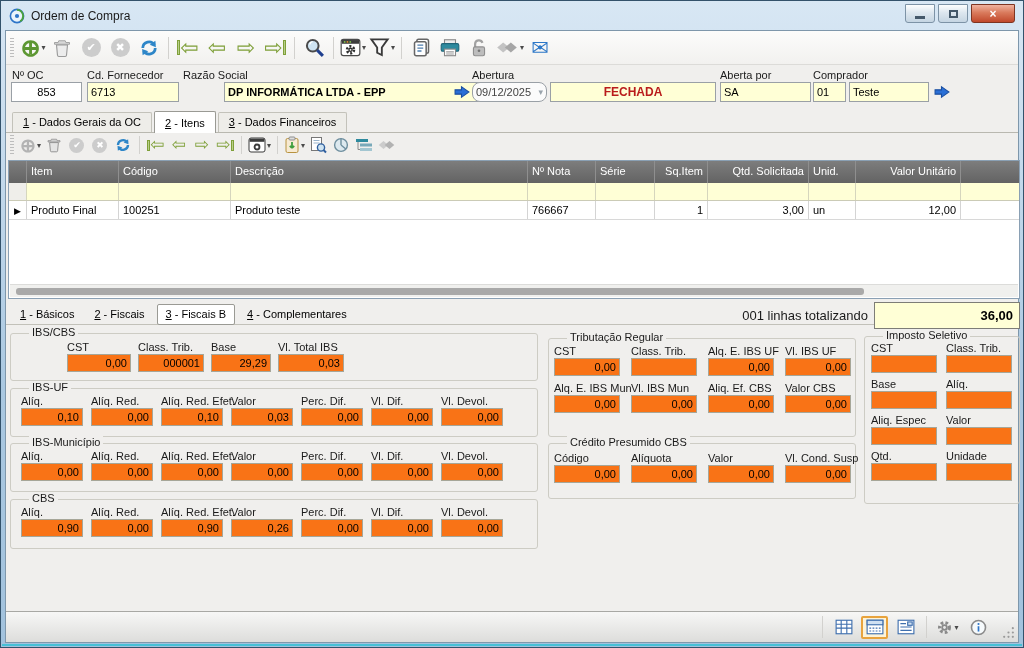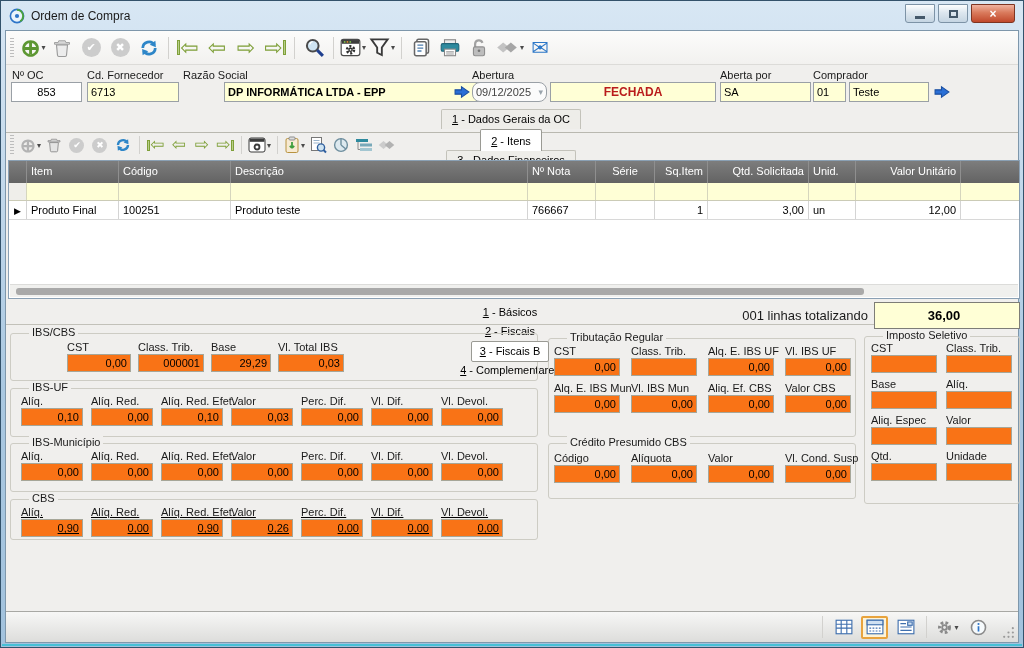--- a/index.html
+++ b/index.html
@@ -41,21 +41,21 @@
   .hfield-label{position:absolute;color:#1a1a1a;white-space:nowrap;}
   .hfield{position:absolute;height:20px;border:1px solid #9aa0a6;background:#ffffd6;padding:0 3px;line-height:18px;overflow:hidden;white-space:nowrap;}
   .hfield.white{background:#ffffff;text-align:center;}
   .hfield.bold{font-weight:bold;}
   .combo{display:flex;align-items:center;background:#fbfbfb;color:#444;}
   .combo .cval{flex:1;}
   .combo .carr{color:#9aa4ac;font-size:9px;}
   .status-closed{color:#b91c1c;font-weight:bold;text-align:center;font-size:12px;line-height:18px;}
   .bluearrow{position:absolute;width:16px;height:14px;}
   
-  .tabstrip{position:absolute;left:0;right:0;display:flex;align-items:center;flex-direction:column;}
+  .tabstrip{position:absolute;left:0;right:0;display:flex;align-items:flex-end;padding-left:6px;}
   .tabstrip.top{top:78px;height:24px;border-bottom:1px solid #b9b8b0;}
   .tabstrip.sub{top:272px;height:22px;border-bottom:1px solid #c2c1b9;}
   .tab{padding:3px 10px 4px;border:1px solid #c3c2ba;border-bottom:none;border-radius:2px 2px 0 0;margin-right:2px;background:#eeede9;position:relative;}
   .tab.active{background:#ffffff;border-color:#9a9a94;padding-top:5px;z-index:2;margin-bottom:-1px;}
   .subtab{padding:3px 8px 4px;margin-right:4px;}
   .subtab.active{background:#ffffff;border:1px solid #9a9a94;border-radius:2px;margin-bottom:-1px;z-index:2;}
   .accel{text-decoration:underline;}
   
   .grid{position:absolute;left:2px;top:129px;width:1012px;height:139px;background:#ffffff;border:1px solid #8aa0b4;overflow:hidden;}
   .g-row{display:flex;width:1100px;}
@@ -63,41 +63,41 @@
   .g-head{height:22px;background:linear-gradient(#7d7d7d,#636363);color:#fff;}
   .g-head .g-cell{line-height:21px;border-right:1px solid #8f8f8f;}
   .g-filter{height:18px;background:#ffffd6;border-bottom:1px solid #cbcbb6;}
   .g-filter .g-cell{border-right:1px solid #d6d6bd;}
   .g-data{height:19px;border-bottom:1px solid #d8d8d8;}
   .g-data .g-cell{line-height:18px;}
   .ind{width:18px;text-align:center;padding:0;}
   .g-head .ind{background:linear-gradient(#7d7d7d,#636363);}
   .g-filter .ind{background:#efeeea;}
   .marker{font-size:9px;line-height:18px;}
-  .c0{width:92px;}.c1{width:112px;}.c2{width:297px;}.c3{width:68px;}.c4{width:59px;text-align:center;}
+  .c0{width:92px;}.c1{width:112px;}.c2{width:297px;}.c3{width:68px;}.c4{width:59px;}
   .c5{width:53px;}.c6{width:101px;}.c7{width:47px;}.c8{width:105px;}.c9{width:120px;}
   .ra{text-align:right;}
   .hscroll{position:absolute;left:1px;right:1px;bottom:1px;height:13px;background:#f0f0ee;border-top:1px solid #dcdcda;}
   .hthumb{position:absolute;left:6px;top:3px;width:848px;height:7px;background:#a9a9a9;border-radius:3px;}
   
   .total-label{position:absolute;top:277px;left:640px;width:222px;text-align:right;font-size:13px;color:#1a1a1a;}
   .total-field{position:absolute;top:271px;left:868px;width:146px;height:27px;background:#ffffd6;border:1px solid #7d7d77;
-    font-weight:bold;font-size:13px;text-align:center;padding:5px 6px 0 0;}
+    font-weight:bold;font-size:13px;text-align:right;padding:5px 6px 0 0;}
   
   .grp{position:absolute;border:1px solid #cdccc4;border-radius:3px;}
   .grp-title{position:absolute;top:-8px;left:18px;background:#f0efed;padding:0 3px;white-space:nowrap;color:#1a1a1a;}
   .fld{display:flex;flex-direction:column;flex:0 0 auto;}
   .flabel{height:13px;white-space:nowrap;color:#1a1a1a;overflow:visible;}
   .fval{height:18px;background:#f97316;border:1px solid #a6a698;padding:0 3px;line-height:16px;text-align:right;}
   .frow{display:flex;}
   #g-ibscbs{left:4px;top:302px;width:528px;height:48px;}
   #g-ibscbs .frow{margin:7px 0 0 56px;gap:7px;}
   #g-ibsuf{left:4px;top:357px;width:528px;height:49px;}
   #g-ibsmun{left:4px;top:412px;width:528px;height:49px;}
-  #g-cbs{left:4px;top:468px;width:528px;height:41px;text-decoration:underline;}
+  #g-cbs{left:4px;top:468px;width:528px;height:50px;}
   .row7{margin:6px 0 0 10px;gap:8px;}
   .row7 .fld{width:62px;}
   #g-trib{left:542px;top:307px;width:308px;height:99px;}
   #g-trib .frow{margin:6px 0 0 5px;gap:11px;}
   #g-trib .fld{width:66px;}
   #g-cred{left:542px;top:412px;width:308px;height:56px;}
   #g-cred .frow{margin:8px 0 0 5px;gap:11px;}
   #g-cred .fld{width:66px;}
   #g-impsel{left:858px;top:305px;width:156px;height:168px;}
   #g-impsel .frow{margin:5px 0 0 6px;gap:9px;}

